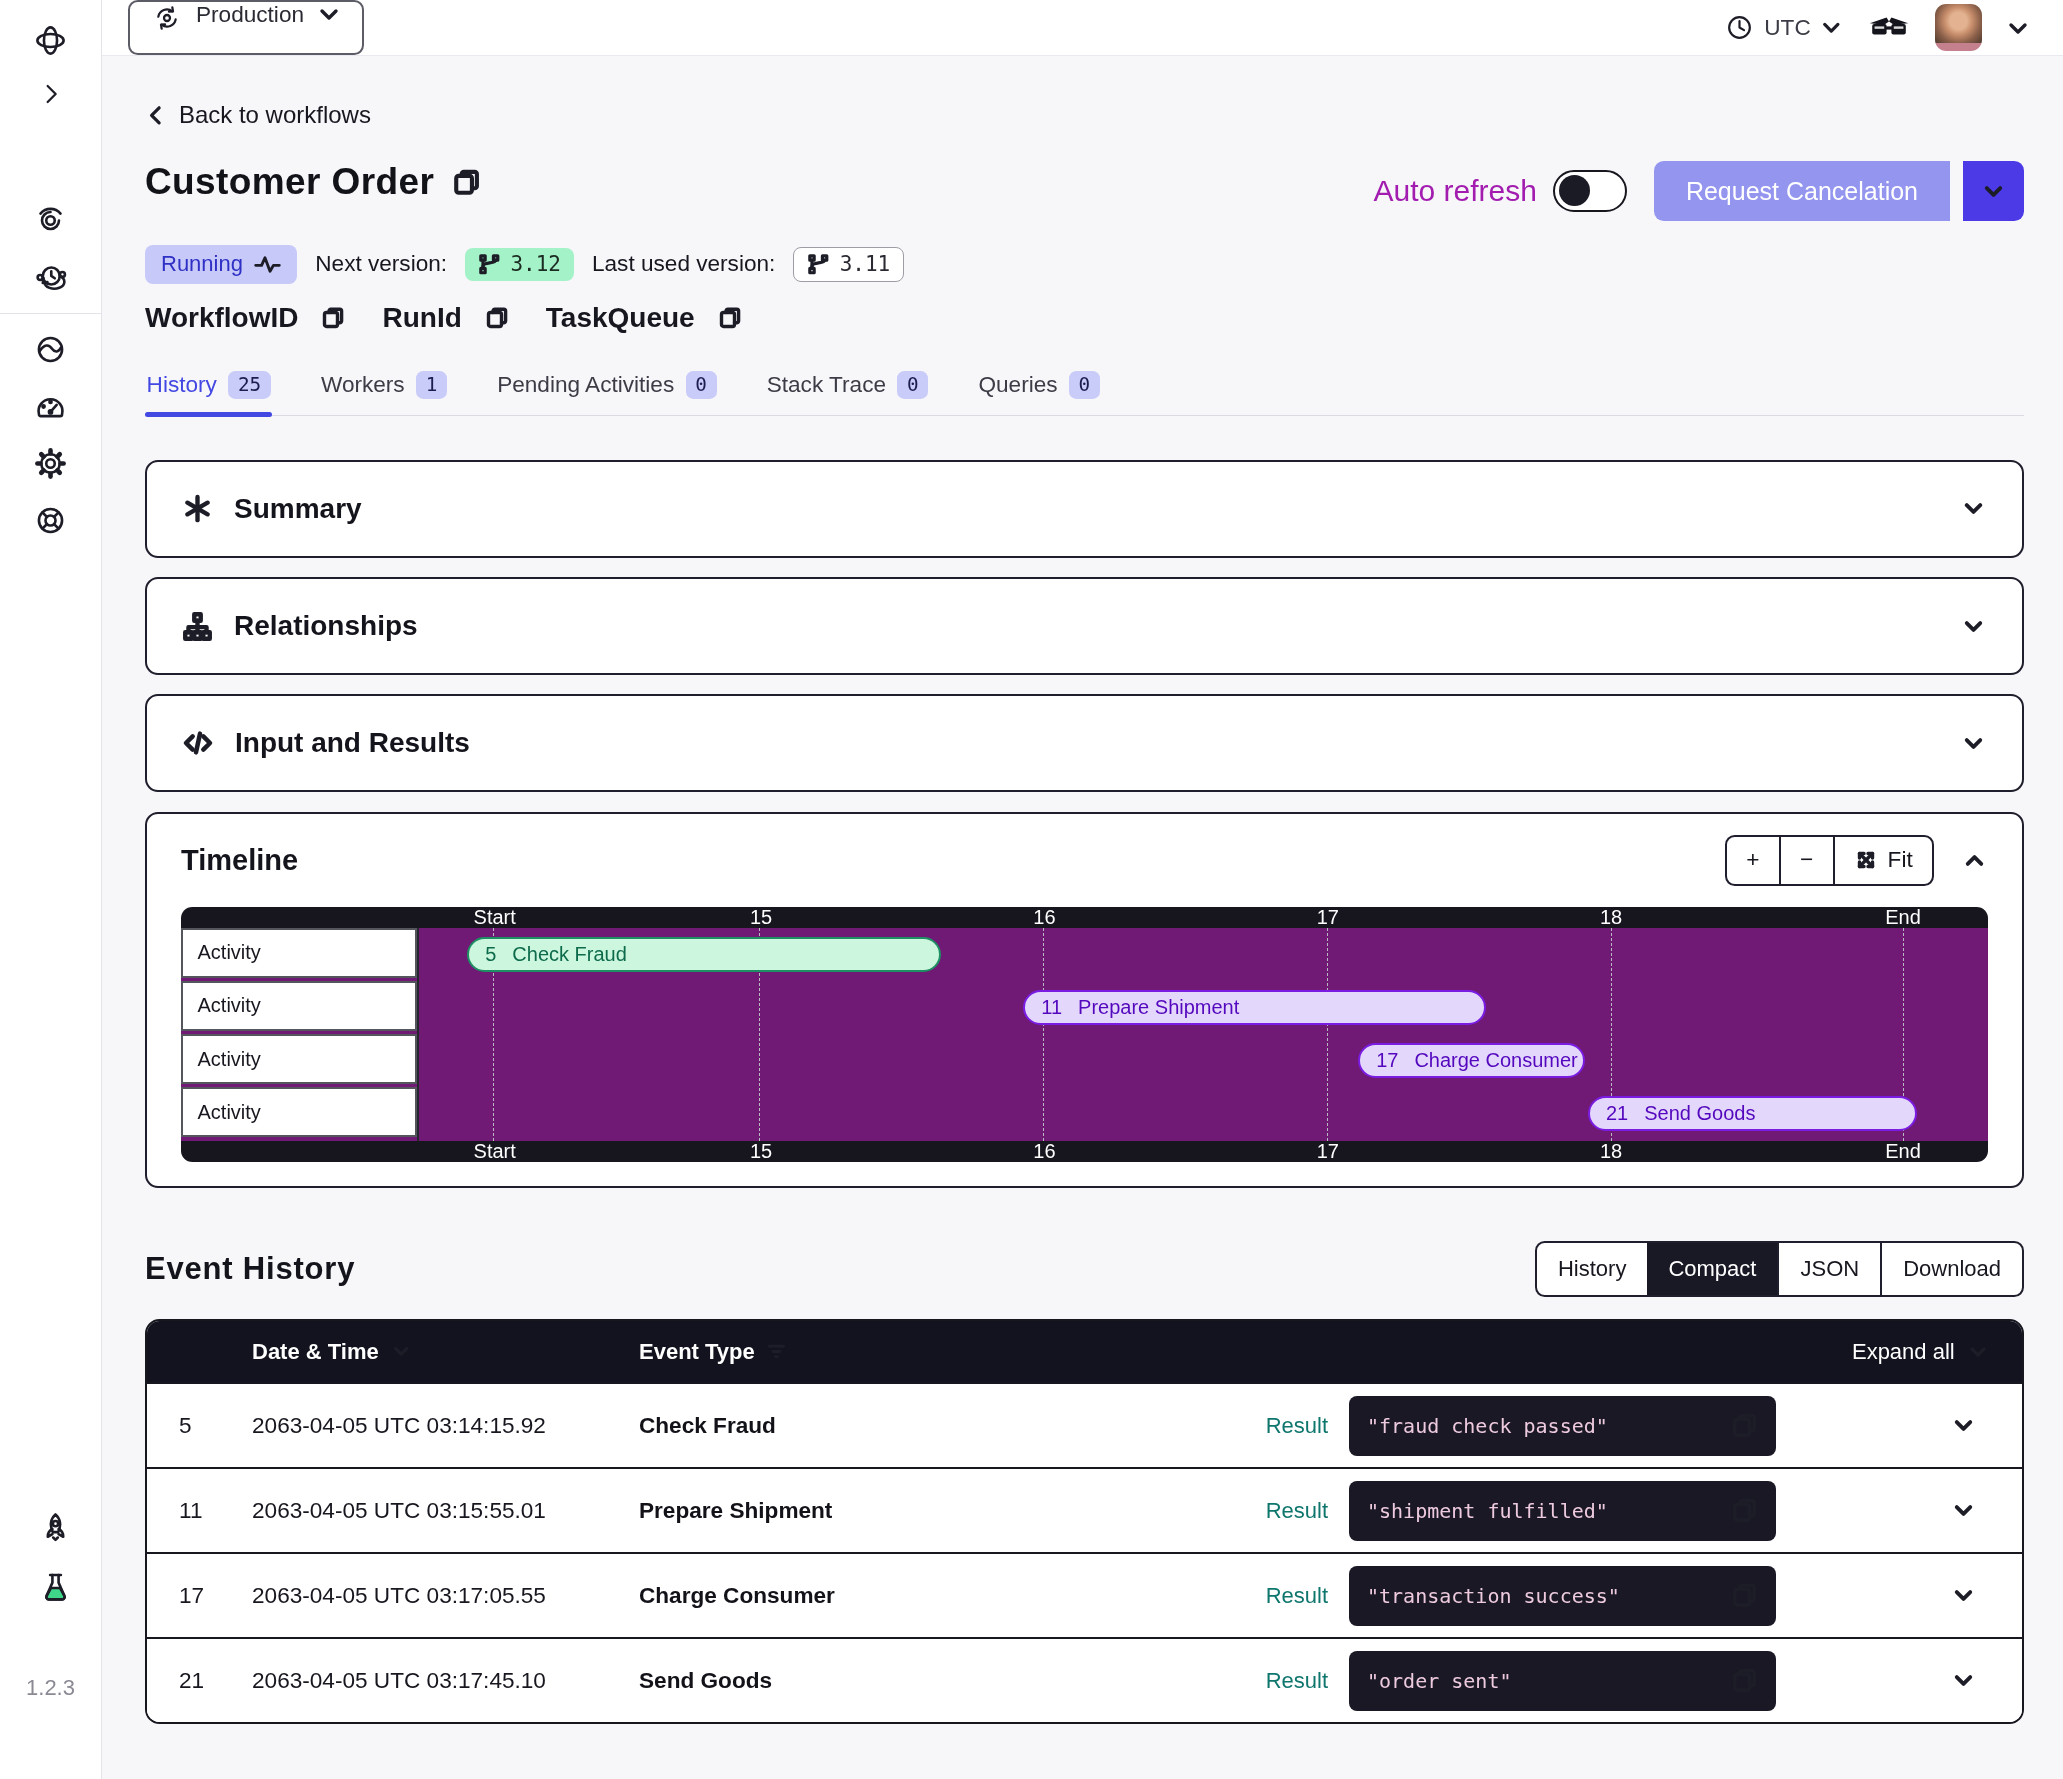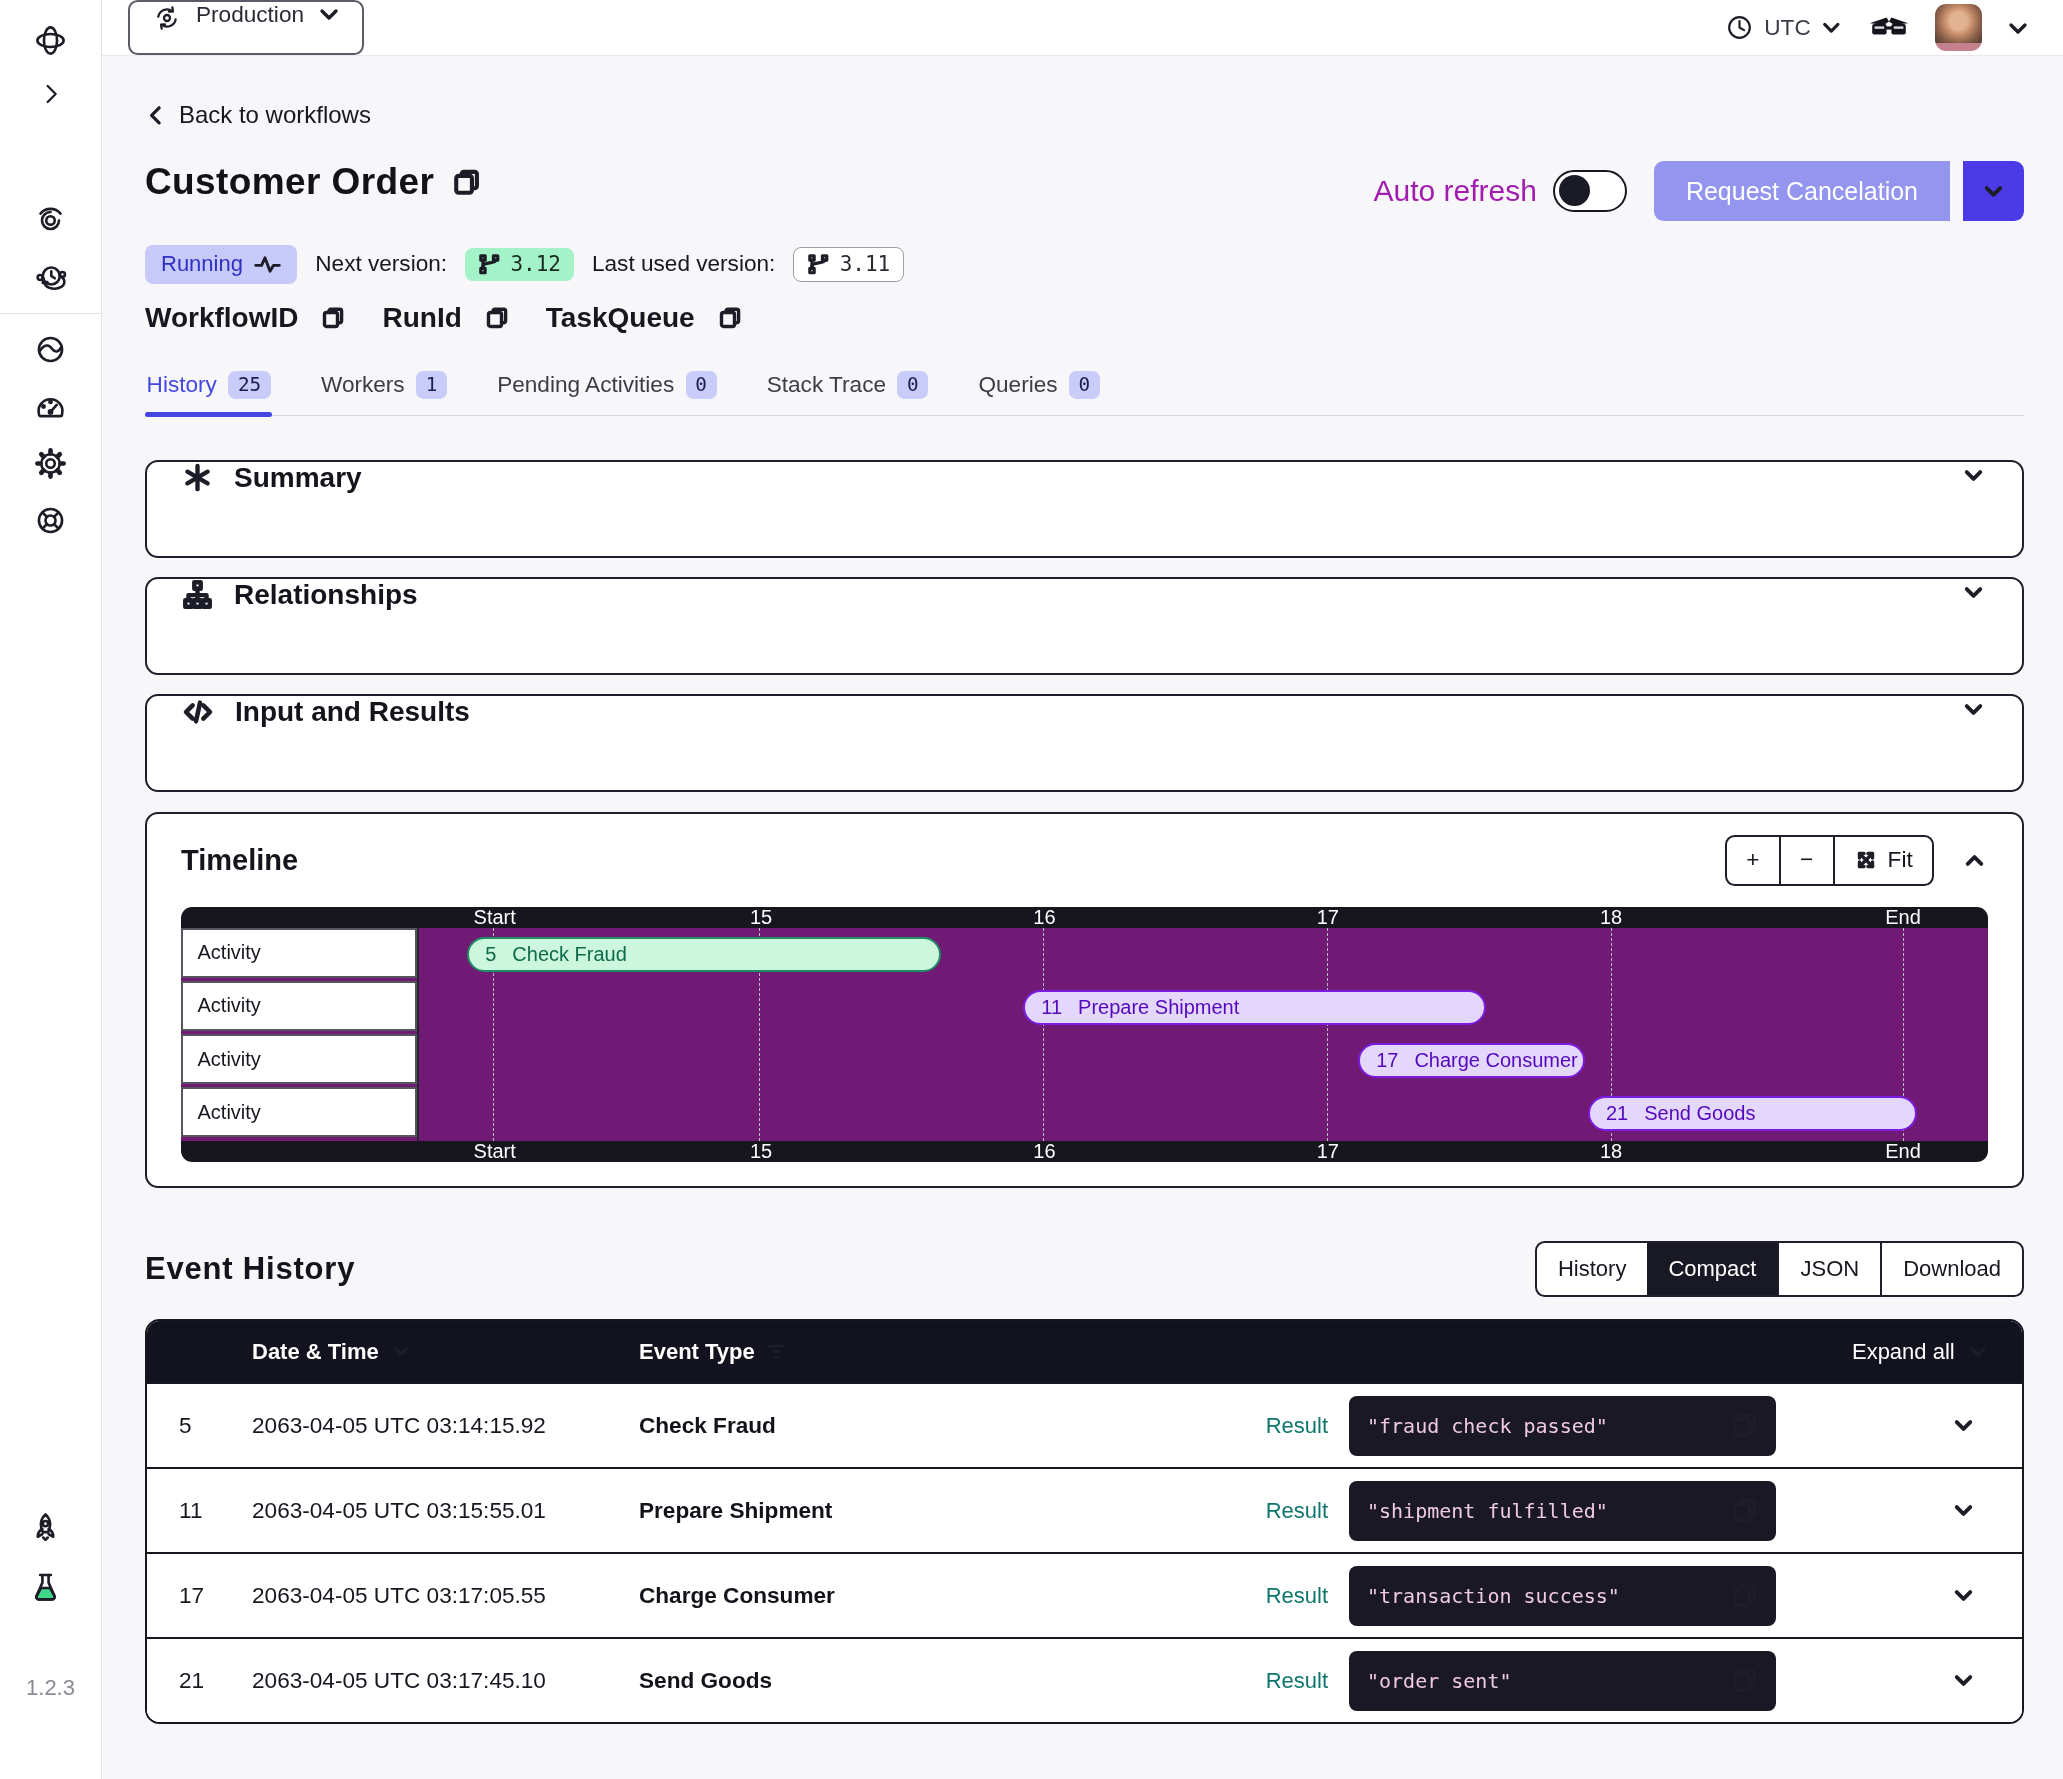--- a/index.html
+++ b/index.html
@@ -14,21 +14,21 @@
   .app { position:relative; width:2064px; height:1780px; display:flex; }
 
   
   .sidebar {
     width:102px; flex:0 0 102px; background:#fff; border-right:1.6px solid #e3e3ea;
     display:flex; flex-direction:column; align-items:center; padding:21px 0 79px;
   }
   .side-icon { width:39px; height:39px; display:flex; align-items:center; justify-content:center; cursor:pointer; }
   .side-divider { width:102px; height:1.6px; background:#e3e3ea; margin:16px 0; }
   .nav-group { display:flex; flex-direction:column; align-items:center; gap:18px; }
-  .side-bottom { margin-top:auto; display:flex; flex-direction:column; align-items:flex-start; gap:19.3px; }
+  .side-bottom { margin-top:auto; display:flex; flex-direction:column; align-items:flex-end; gap:19.3px; }
   .version { color:#8a8a94; font-size:22px; margin-top:50px; }
 
   
   .main { flex:1; display:flex; flex-direction:column; background:#f7f7fa; }
   .topbar {
     height:74px; background:#fff; border-bottom:1.6px solid #e9e9ef;
     display:flex; align-items:center; justify-content:space-between; padding:0 34px 0 26px;
   }
   .ns-btn {
     display:flex; align-items:flex-start; gap:13px; border:2px solid #5c5c66; border-radius:9.7px;
@@ -72,21 +72,21 @@
   
   .tabbar { display:flex; gap:47px; margin-top:34px; border-bottom:1.6px solid #dadae2; }
   .tab { position:relative; display:flex; align-items:center; gap:11.3px; font-size:22.6px; color:#3c3c46; padding:3.2px 1.6px 16px; cursor:pointer; }
   .tab .cnt { font-family:"DejaVu Sans Mono", monospace; font-size:19.3px; background:#c9cbf8; color:#1c1c4e; padding:2.4px 9.7px; border-radius:7.3px; }
   .tab.active { color:#4448e2; font-weight:500; }
   .tab.active .underline { position:absolute; left:0; right:0; bottom:-2.4px; height:4.8px; border-radius:3.2px; background:#4448e2; }
 
   
   .panel {
     background:#fff; border:2.4px solid #1e1e2c; border-radius:13px; margin-top:19.3px;
-    display:flex; padding:0 35px; height:98px; cursor:pointer;
+    display:flex; align-items:center; padding:0 35px; height:98px; cursor:pointer;
   }
   .panel:first-of-type { margin-top:44px; }
   .panel .p-title { font-size:28px; font-weight:600; color:#14141c; margin-left:21px; }
   .panel .p-chev { margin-left:auto; }
 
   
   .tl-panel { background:#fff; border:2.4px solid #1e1e2c; border-radius:13px; margin-top:19.3px; padding:21px 34px 24px; }
   .tl-head { display:flex; align-items:center; }
   .tl-head h2 { font-size:29px; font-weight:600; color:#14141c; }
   .tl-controls { margin-left:auto; display:flex; align-items:center; gap:27px; }

